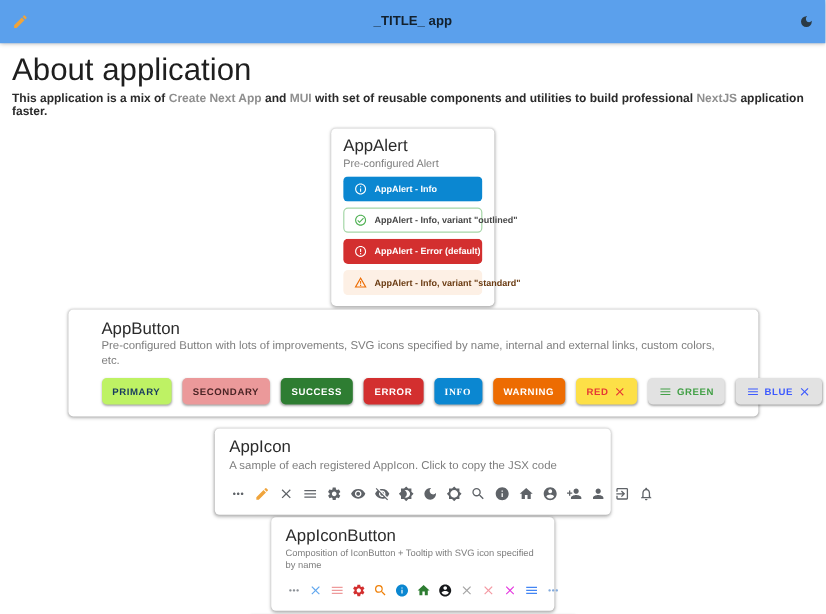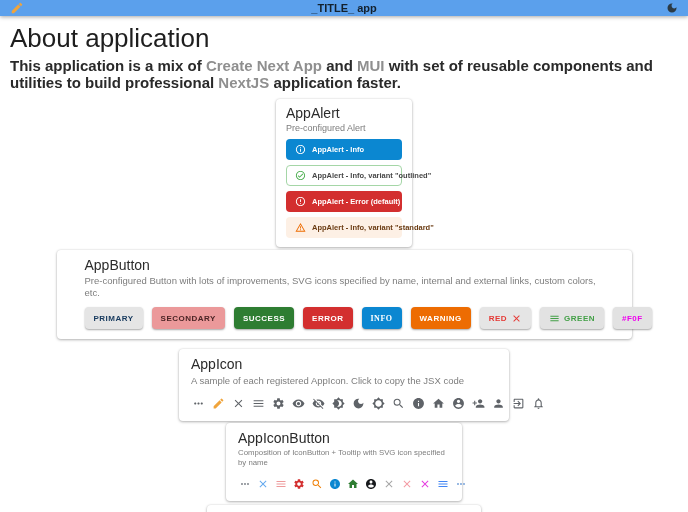--- a/index.html
+++ b/index.html
@@ -5,36 +5,36 @@
   * { box-sizing: border-box; }
   html,body { margin:0; padding:0; }
   body {
     width:688px; height:512px; overflow:hidden; background:#fff;
     font-family:"Liberation Sans", sans-serif; color:#222;
   }
   .svgic { display:block; width:1em; height:1em; fill:currentColor; }
 
   
   .topbar {
-    height:16px; display:flex; align-items:center; padding:0 10px;
+    height:36px; display:flex; align-items:center; padding:0 10px;
     position:relative; box-shadow:0 1px 4px rgba(0,0,0,.35);
   }
   .bar-title {
     position:absolute; left:0; right:0; text-align:center;
     font-size:11px; font-weight:bold; color:#13212e; pointer-events:none;
   }
   .logo-btn, .toggle-btn {
     background:none; border:none; padding:0; cursor:pointer; line-height:0; z-index:2;
   }
   .logo-btn { font-size:14px; }
   .toggle-btn { margin-left:auto; font-size:12px; color:#2b3a45; }
 
   
   .page-title { margin:8px 10px 3px; font-size:26px; font-weight:400; color:#1e1e1e; line-height:1.15; }
-  .intro { margin:0 10px; font-size:15px; font-weight:600; color:#2a2a2a; }
+  .intro { margin:0 10px; font-size:10px; font-weight:600; color:#2a2a2a; }
   .intro a { color:#8f8f8f; text-decoration:none; cursor:pointer; }
 
   
   .stack { display:flex; flex-direction:column; align-items:center; }
   .card {
     background:#fff; border-radius:4px;
     box-shadow:0 1px 3px rgba(0,0,0,.28), 0 0 2px rgba(0,0,0,.12);
   }
   .card h2 { margin:0; font-size:14px; font-weight:400; color:#2b2b2b; line-height:1.1; }
   .card .sub { margin:2px 0 0; font-size:9.5px; color:#7d7d7d; line-height:1.2; }
@@ -201,21 +201,21 @@
           <span>AppAlert - Info, variant "standard"</span>
         </div>
       </div>
   </section>
 
   <section class="card card-button">
     <h2>AppButton</h2>
     <p class="sub">Pre-configured Button with lots of improvements, SVG icons specified by name, internal and external links, custom colors, etc.</p>
     <div class="btn-row">
 
-    <button class="btn" style="background: #e5e5e5; color: rgb(23, 58, 94);">
+    <button class="btn" style="background: #bef264; color: rgb(23, 58, 94);">
 
           <span>PRIMARY</span>
 
         </button>
         <button class="btn" style="background: rgb(235, 153, 154); color: rgb(75, 36, 37);">
 
           <span>SECONDARY</span>
 
         </button>
         <button class="btn" style="background: rgb(46, 125, 50); color: rgb(255, 255, 255); text-align: center;">
@@ -231,37 +231,50 @@
         <button class="btn" style="background: rgb(11, 135, 209); color: rgb(255, 255, 255); font-family: Liberation Serif, serif;">
 
           <span>INFO</span>
 
         </button>
         <button class="btn" style="background: rgb(237, 108, 2); color: rgb(255, 255, 255);">
 
           <span>WARNING</span>
 
         </button>
-        <button class="btn" style="background: #e5e5e5; color: rgb(229, 57, 53);">
+        <button class="btn" style="background: #fde047; color: rgb(229, 57, 53);">
 
           <span>RED</span>
           <span class="icslot">
             <svg class="svgic" viewBox="0 0 24 24" style="color: rgb(229, 57, 53);">
               <use href="#i-close" xlink:href="#i-close"></use>
             </svg>
           </span>
         </button>
         <button class="btn" style="background: rgb(226, 226, 226); color: rgb(67, 160, 71);">
           <span class="icslot">
             <svg class="svgic" viewBox="0 0 24 24" style="color: rgb(67, 160, 71);">
               <use href="#i-menu" xlink:href="#i-menu"></use>
             </svg>
           </span>
           <span>GREEN</span>
 
+        </button>
+        <button class="btn" style="background: rgb(226, 226, 226); color: rgb(61, 90, 254);">
+          <span class="icslot">
+            <svg class="svgic" viewBox="0 0 24 24" style="color: rgb(61, 90, 254);">
+              <use href="#i-menu" xlink:href="#i-menu"></use>
+            </svg>
+          </span>
+          <span>BLUE</span>
+          <span class="icslot">
+            <svg class="svgic" viewBox="0 0 24 24" style="color: rgb(61, 90, 254);">
+              <use href="#i-close" xlink:href="#i-close"></use>
+            </svg>
+          </span>
         </button>
         <button class="btn" style="background: rgb(226, 226, 226); color: rgb(238, 0, 238);">
 
           <span>#F0F</span>
 
         </button>
       </div>
   </section>
 
   <section class="card card-icon">

